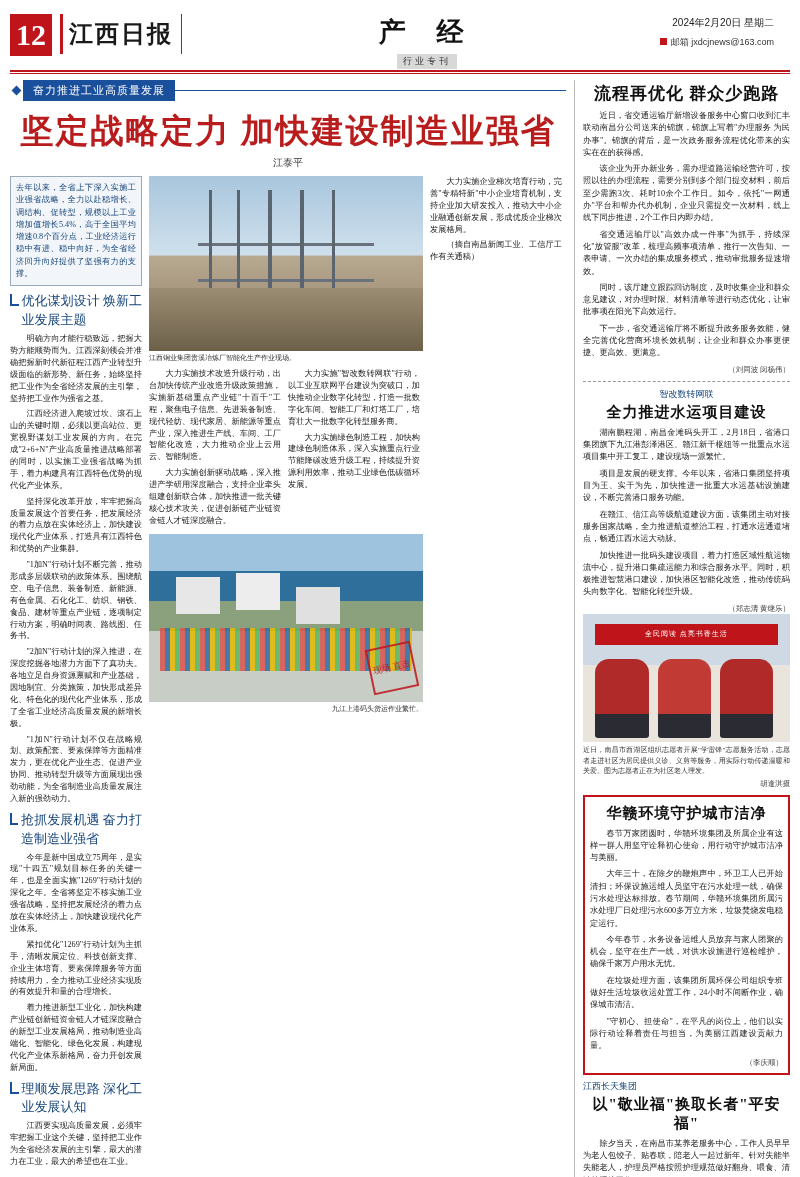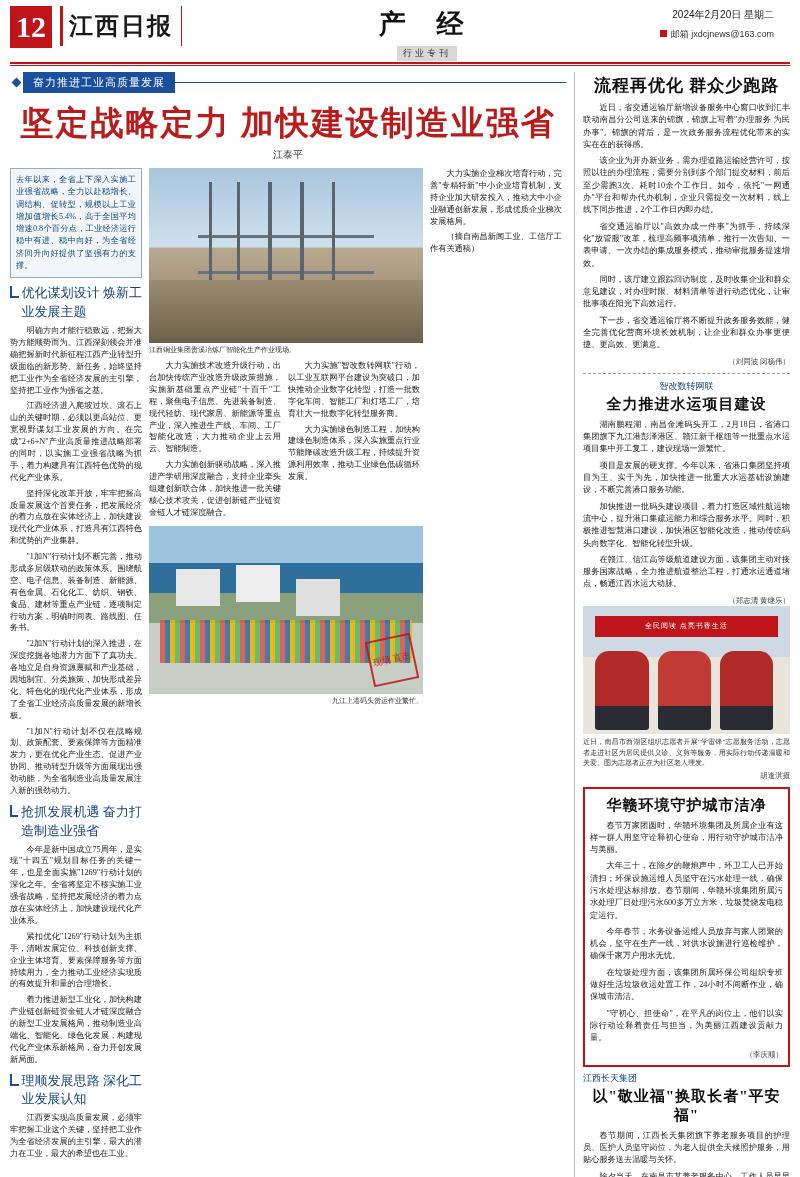--- a/index.html
+++ b/index.html
@@ -5,21 +5,21 @@
   * { box-sizing: border-box; }
   html, body { margin:0; padding:0; }
   body {
     width: 800px; height: 1177px;
     background: #ffffff;
     font-family: "Liberation Serif", serif;
     color: #111;
     position: relative;
     overflow: hidden;
   }
-  .page { width:800px; height:1128px; position:relative; padding: 6px 10px 0 10px; }
+  .page { width:800px; height:1128px; position:relative; padding: 6px 10px 0 10px; margin-top: 8px; }
 
   
   .masthead { display:flex; align-items:flex-start; height:54px; position:relative; }
   .pagenum {
     width:42px; height:42px; background:#c0141b; color:#fff;
     font-family:"Liberation Serif", serif; font-size:30px; font-weight:bold;
     display:flex; align-items:center; justify-content:center; line-height:1;
   }
   .masthead-name {
     margin-left:8px; border-left:3px solid #c0141b; border-right:1px solid #c0141b;
@@ -257,22 +257,22 @@
         <div class="r-sign">（刘同波 闵杨伟）</div>
       </div>
 
       <div class="hr-dash"></div>
 
       <div style="font-size:9px; text-align:center; color:#14447a;">智改数转网联</div>
       <div class="r-head small">全力推进水运项目建设</div>
       <div class="r-body">
         <p>湖南鹏程湖，南昌金滩码头开工，2月18日，省港口集团旗下九江港彭泽港区、赣江新干枢纽等一批重点水运项目集中开工复工，建设现场一派繁忙。</p>
         <p>项目是发展的硬支撑。今年以来，省港口集团坚持项目为王、实干为先，加快推进一批重大水运基础设施建设，不断完善港口服务功能。</p>
+        <p>在赣江、信江高等级航道建设方面，该集团主动对接服务国家战略，全力推进航道整治工程，打通水运通道堵点，畅通江西水运大动脉。</p>
         <p>加快推进一批码头建设项目，着力打造区域性航运物流中心，提升港口集疏运能力和综合服务水平。同时，积极推进智慧港口建设，加快港区智能化改造，推动传统码头向数字化、智能化转型升级。</p>
-        <p>在赣江、信江高等级航道建设方面，该集团主动对接服务国家战略，全力推进航道整治工程，打通水运通道堵点，畅通江西水运大动脉。</p>
         <div class="r-sign">（郑志清  黄继乐）</div>
       </div>
 
       <div class="r-photo">
         <div class="banner-red">全民阅读 点亮书香生活</div>
         <div class="p1"></div>
         <div class="p2"></div>
         <div class="p3"></div>
       </div>
       <div class="cap2">近日，南昌市西湖区组织志愿者开展"学雷锋"志愿服务活动，志愿者走进社区为居民提供义诊、义剪等服务，用实际行动传递温暖和关爱。图为志愿者正在为社区老人理发。</div>
@@ -286,20 +286,19 @@
           <p>今年春节，水务设备运维人员放弃与家人团聚的机会，坚守在生产一线，对供水设施进行巡检维护，确保千家万户用水无忧。</p>
           <p>在垃圾处理方面，该集团所属环保公司组织专班做好生活垃圾收运处置工作，24小时不间断作业，确保城市清洁。</p>
           <p>"守初心、担使命"，在平凡的岗位上，他们以实际行动诠释着责任与担当，为美丽江西建设贡献力量。</p>
           <div class="r-sign">（李庆顺）</div>
         </div>
       </div>
 
       <div style="font-size:9px; color:#14447a; margin-top:5px;">江西长天集团</div>
       <div class="r-head small">以"敬业福"换取长者"平安福"</div>
       <div class="r-body">
-        <p>春节期间，江西长天集团旗下养老服务项目的护理员、医护人员坚守岗位，为老人提供全天候照护服务，用贴心服务送去温暖与关怀。</p>
         <p>除夕当天，在南昌市某养老服务中心，工作人员早早为老人包饺子、贴春联，陪老人一起过新年。针对失能半失能老人，护理员严格按照护理规范做好翻身、喂食、清洁等照护工作。</p>
 
       </div>
     </div>
   </div>
 
 </div>
 
 </body></html>

